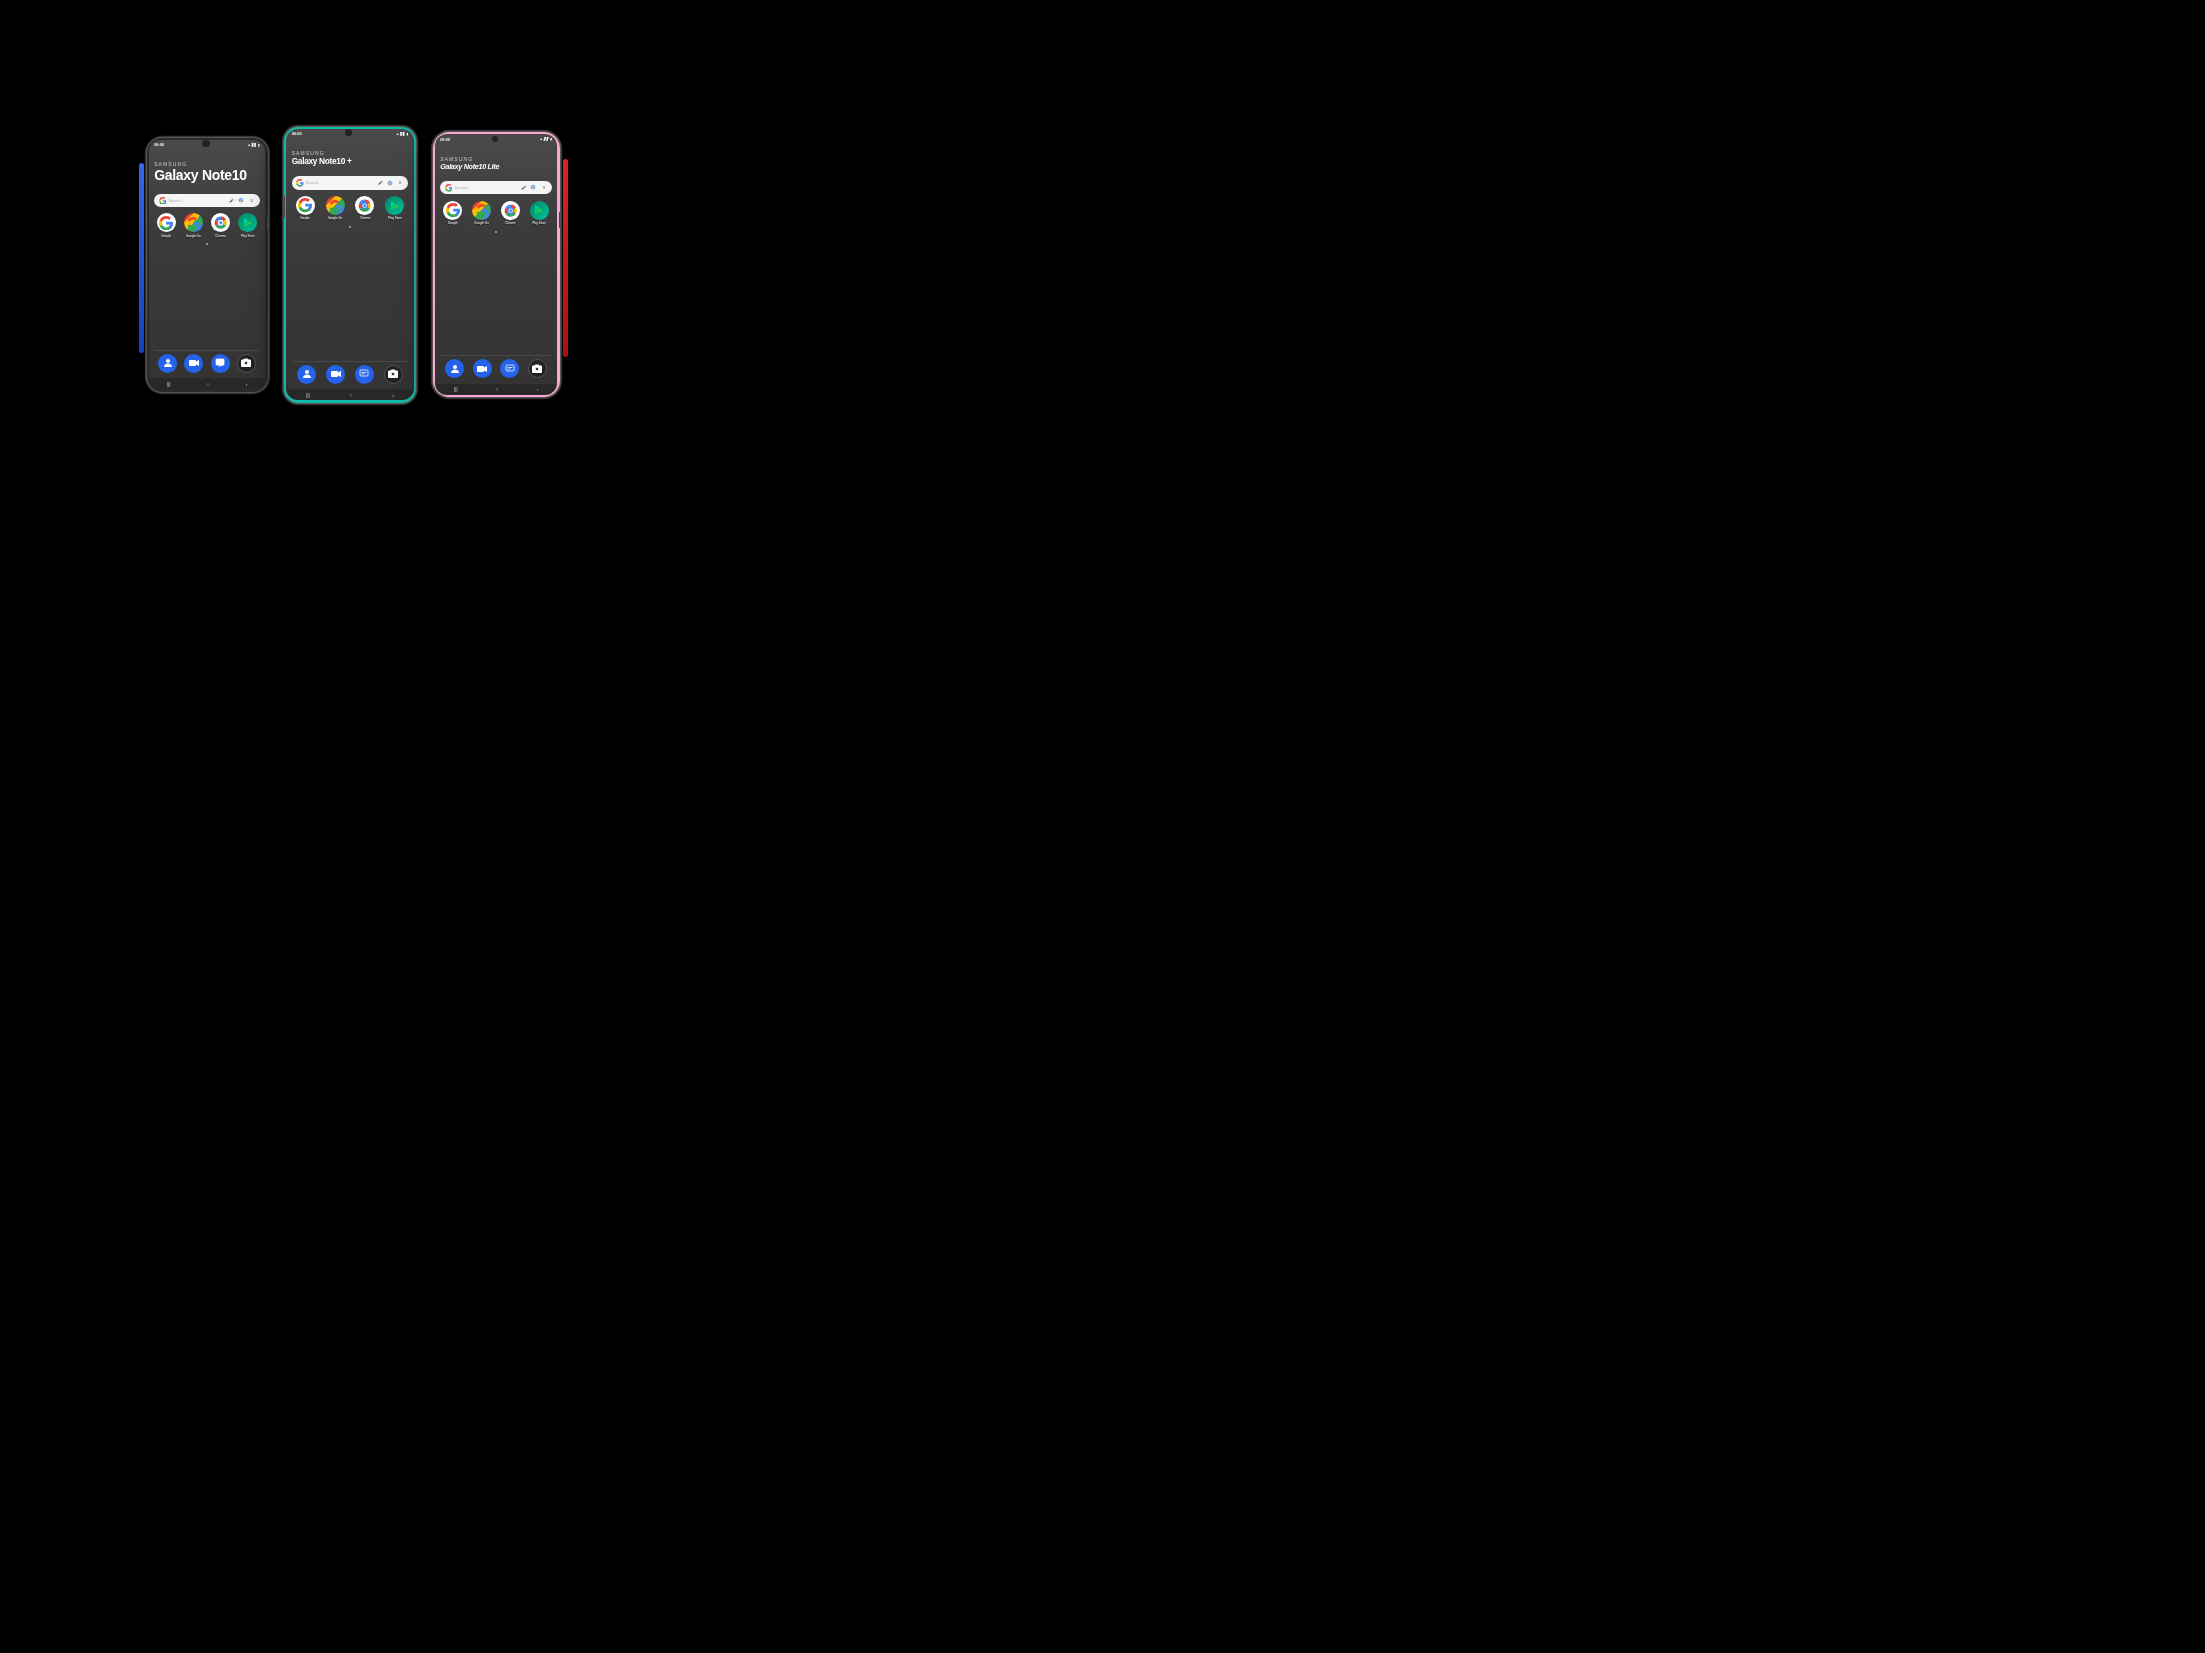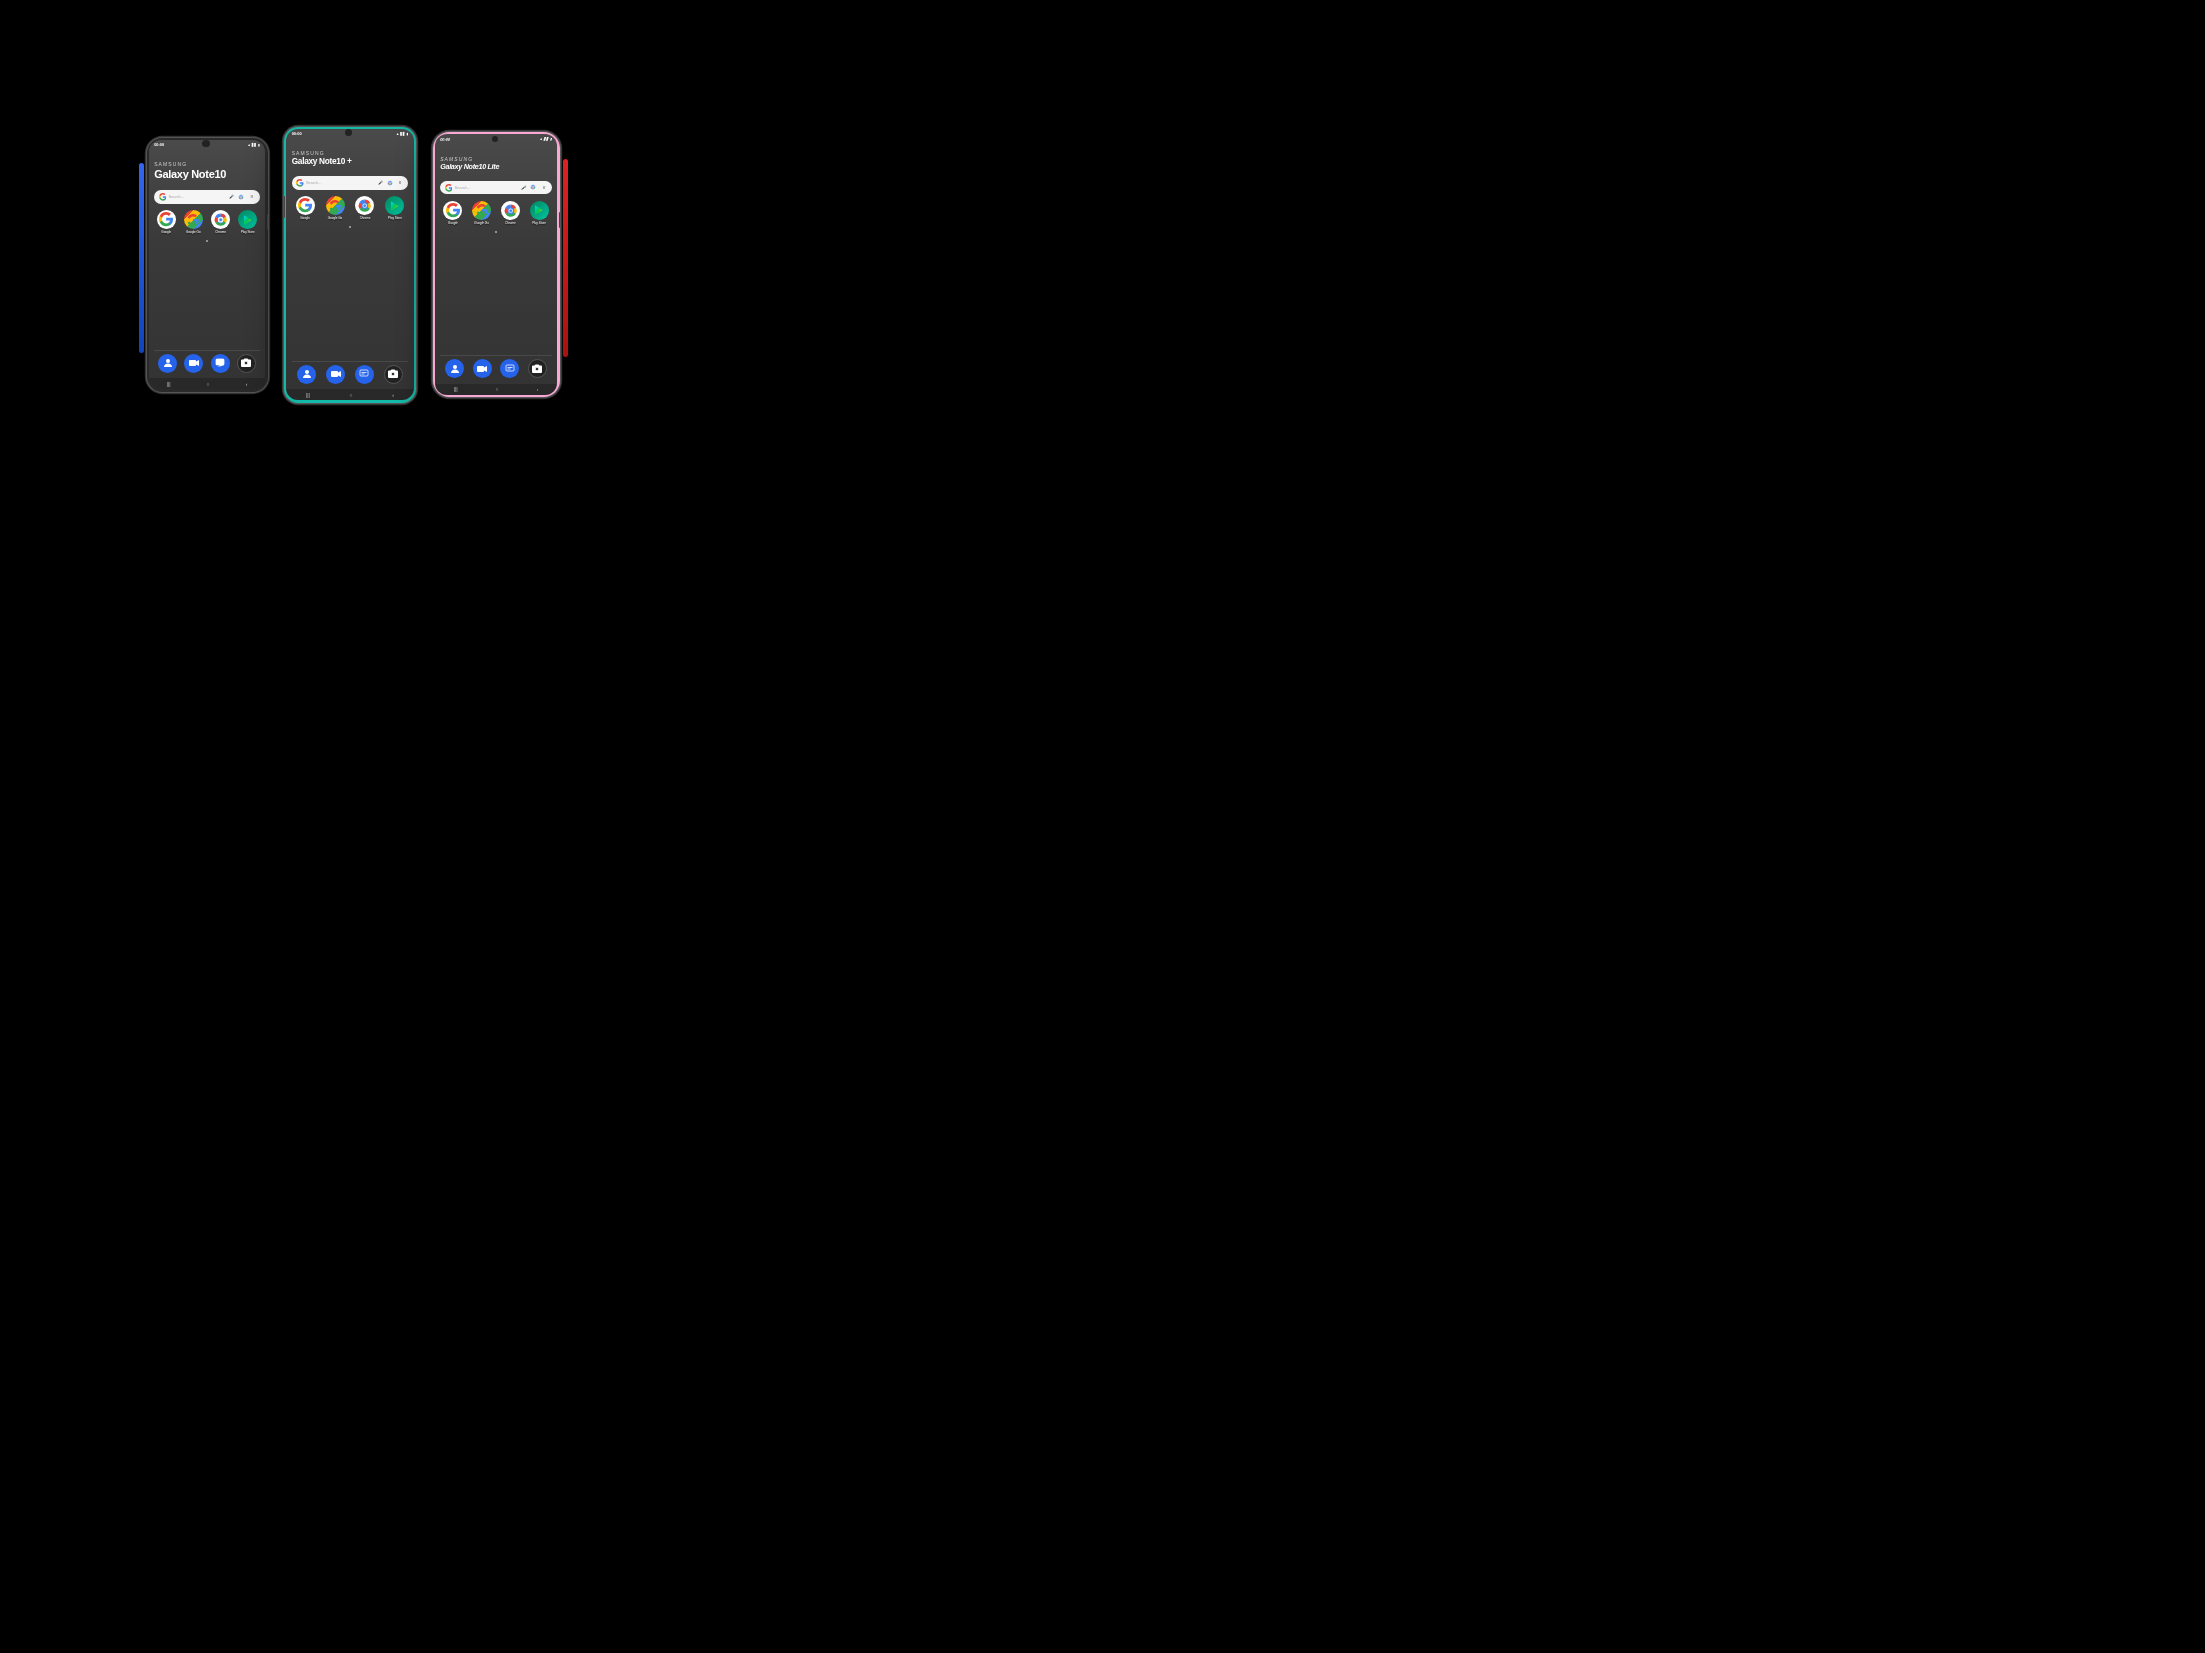--- a/index.html
+++ b/index.html
@@ -105,21 +105,21 @@
       color: #ccc;
       font-size: 5px;
       letter-spacing: 1.1px;
       text-transform: uppercase;
       font-weight: 400;
       margin-top: 8.3px;
       margin-bottom: 1.1px;
     }
     .model-name {
       color: #fff;
-      font-size: 11px;
+      font-size: 14px;
       font-weight: 700;
       letter-spacing: -0.3px;
       margin-bottom: 5.5px;
       line-height: 1.1;
     }
     .phone-2 .model-name { font-size: 8.3px; }
     .phone-3 .model-name { font-size: 7.2px; }
     .search-bar {
       background: rgba(255,255,255,0.95);
       border-radius: 11px;

